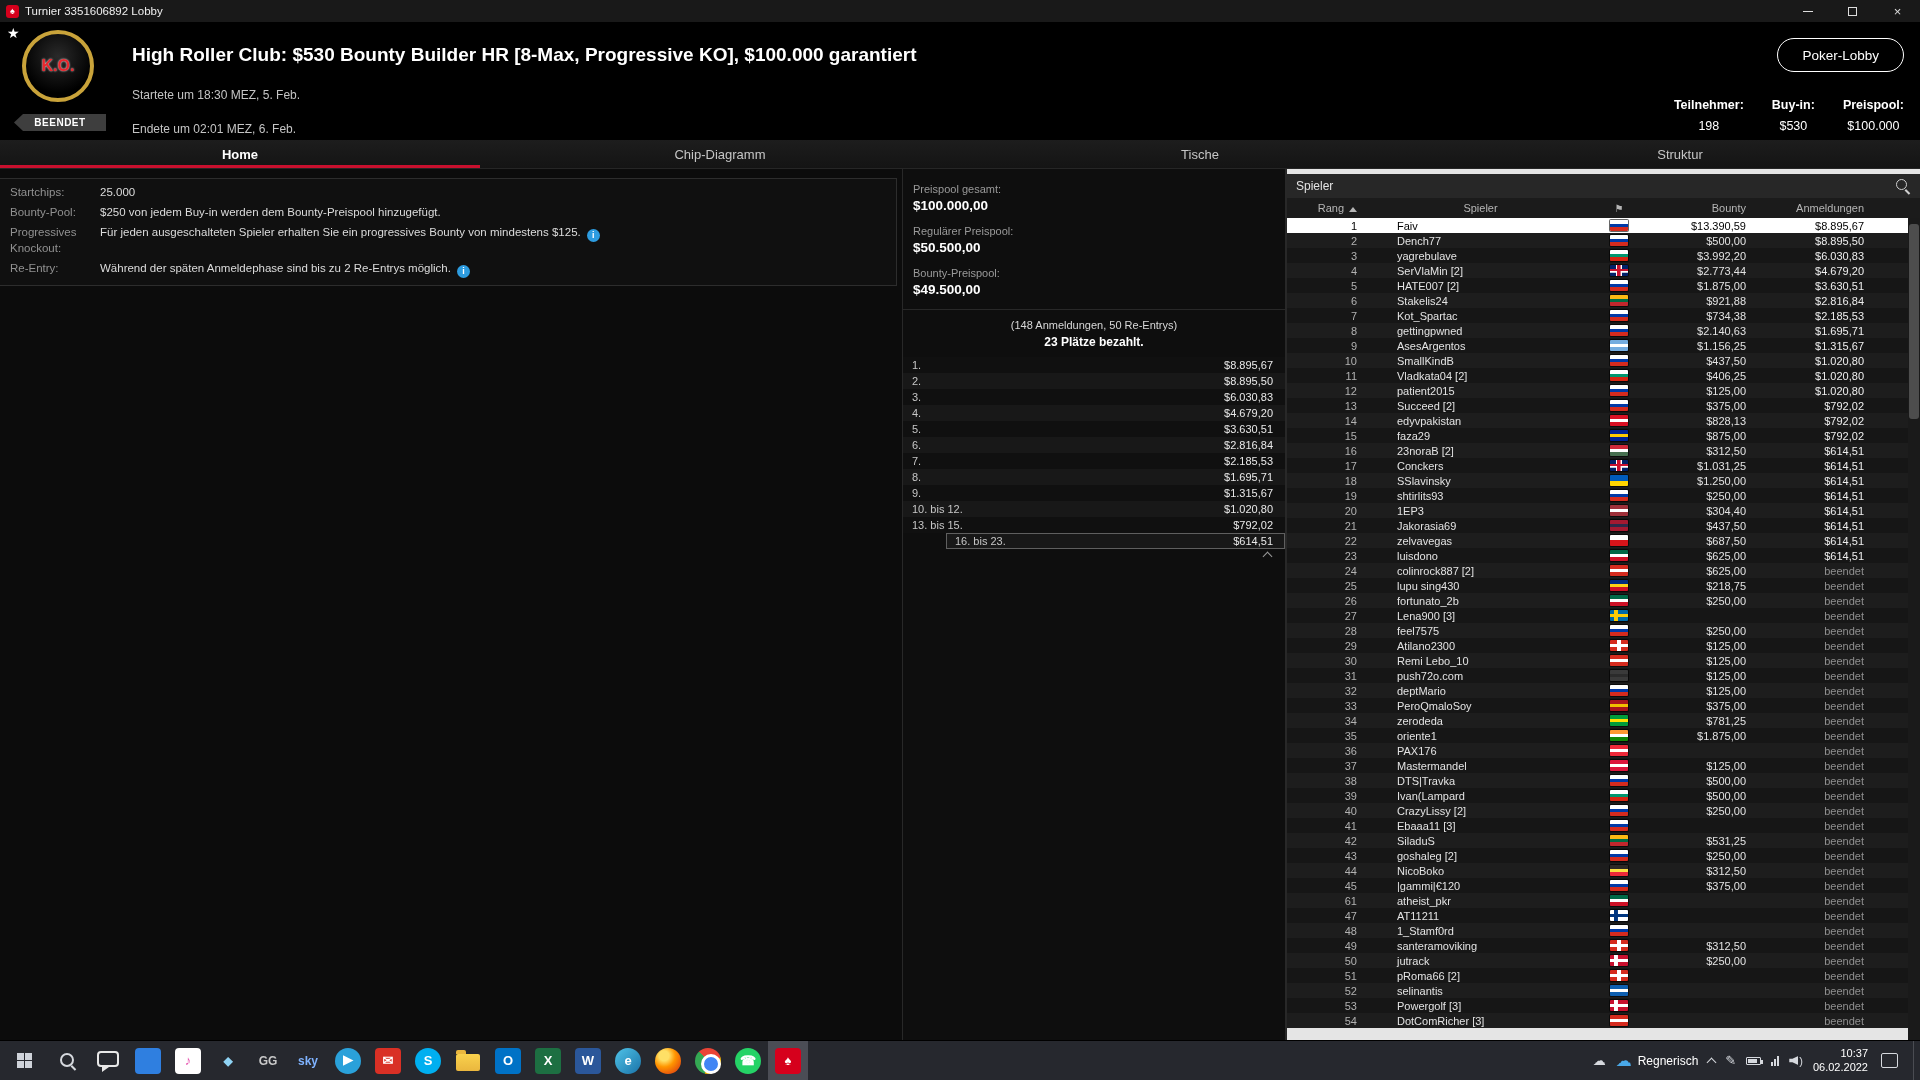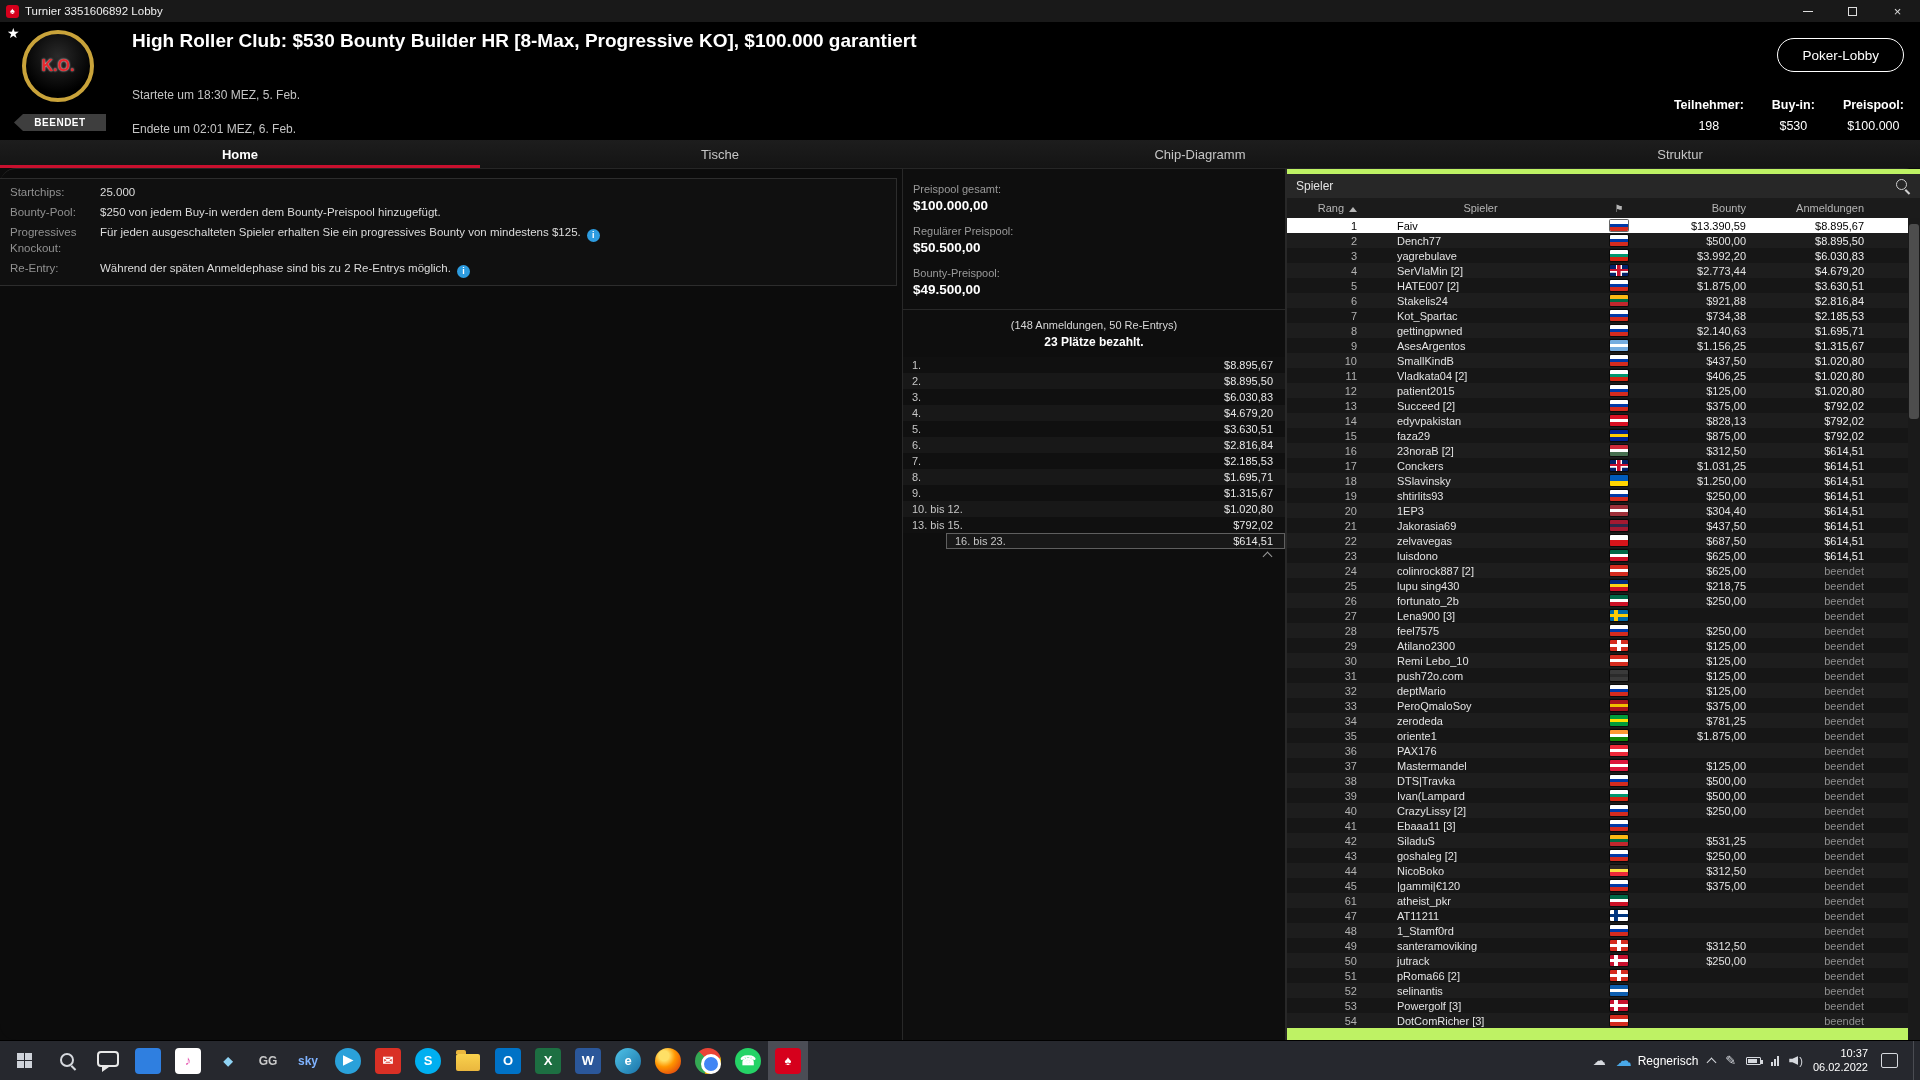--- a/index.html
+++ b/index.html
@@ -14,37 +14,37 @@
 .tb-btn{width:45px;height:100%;display:flex;align-items:center;justify-content:center;color:#ddd;font-size:13px;}
 .glyph-min{width:10px;height:1px;background:#ddd;display:block;}
 .glyph-max{width:9px;height:9px;border:1px solid #ddd;display:block;}
 
 
 .header{position:absolute;top:22px;left:0;right:0;height:118px;background:#000;}
 .fav-star{position:absolute;left:7px;top:3px;color:#fff;font-size:14px;}
 .ko-logo{position:absolute;left:22px;top:8px;width:72px;height:72px;border-radius:50%;border:4px solid #c9a33a;background:radial-gradient(circle at 50% 35%,#2a2a2a,#000 70%);display:flex;align-items:center;justify-content:center;}
 .ko-text{color:#e8262d;font-size:16px;font-weight:bold;text-shadow:0 0 2px #fff;}
 .status-badge{position:absolute;left:14px;top:92px;width:92px;height:17px;background:#3e3e3e;color:#fff;font-size:10px;font-weight:bold;letter-spacing:.5px;display:flex;align-items:center;justify-content:center;clip-path:polygon(9px 0,100% 0,100% 100%,9px 100%,0 50%);}
-.tour-title{position:absolute;left:132px;top:8px;font-size:19px;font-weight:bold;color:#fff;}
+.tour-title{position:absolute;left:132px;top:22px;font-size:19px;font-weight:bold;color:#fff;}
 .tour-start{position:absolute;left:132px;top:66px;font-size:12px;color:#c4c4c4;}
 .tour-end{position:absolute;left:132px;top:100px;font-size:12px;color:#c4c4c4;}
 .lobby-btn{position:absolute;right:16px;top:16px;height:34px;padding:0 24px;border:1px solid #fff;border-radius:17px;display:flex;align-items:center;color:#fff;font-size:13.5px;background:transparent;}
 .hdr-stats{position:absolute;right:16px;top:76px;display:flex;gap:28px;}
 .stat{text-align:center;}
 .stat .lbl{font-size:12.5px;font-weight:bold;color:#fff;}
 .stat .val{margin-top:7px;font-size:12.5px;color:#fff;}
 
 
 .tabs{position:absolute;top:140px;left:0;right:0;height:28px;display:flex;background:linear-gradient(#1d1d1d,#141414);}
 .tab{flex:1;display:flex;align-items:center;justify-content:center;font-size:13px;color:#c6c6c6;position:relative;}
 .tab.active{color:#fff;font-weight:bold;}
 .tab.active::after{content:"";position:absolute;left:0;right:0;bottom:0;height:3px;background:#c8102e;}
 
 
-.content{position:absolute;top:168px;left:0;right:0;bottom:40px;background:#0c0c0c;border-top:1px solid #262626;border-radius:16px;}
+.content{position:absolute;top:168px;left:0;right:0;bottom:40px;background:#0c0c0c;border-top:1px solid #262626;}
 
 
 .info-box{position:absolute;left:0;top:9px;width:897px;background:#101010;border:1px solid #2d2d2d;border-left:none;padding:3px 0 5px;}
 .info-row{display:flex;padding:2px 10px;font-size:11.5px;line-height:1.4;}
 .info-row .lbl{width:90px;flex:none;color:#919191;}
 .info-row .txt{color:#dcdcdc;}
 .info-icon{display:inline-flex;width:13px;height:13px;border-radius:50%;background:#2d9ce0;color:#fff;font-size:9px;font-weight:bold;align-items:center;justify-content:center;margin-left:6px;vertical-align:-2px;}
 
 
 .mid{position:absolute;left:902px;top:0;bottom:0;width:384px;border-left:1px solid #282828;border-right:1px solid #282828;background:#0e0e0e;padding-top:14px;}
@@ -55,21 +55,21 @@
 .payout-row{display:flex;justify-content:space-between;align-items:center;height:16px;padding:0 12px 0 9px;font-size:11px;}
 .payout-row:nth-child(odd){background:#101010;}
 .payout-row:nth-child(even){background:#181818;}
 .payout-row .pl{color:#c6c6c6;}
 .payout-row .amt{color:#e9e9e9;}
 .payout-row.sel{box-shadow:inset 0 0 0 1px #5f5f5f;margin-left:43px;}
 .scroll-up{display:flex;justify-content:flex-end;padding:4px 14px 0;}
 .chev-up{width:7px;height:7px;border-left:1.5px solid #9a9a9a;border-top:1.5px solid #9a9a9a;transform:rotate(45deg);}
 
 
-.players{position:absolute;left:1286px;top:0;right:0;bottom:0;border-left:1px solid #282828;background:#bef264;padding-left:48px;}
+.players{position:absolute;left:1286px;top:0;right:0;bottom:0;border-left:1px solid #282828;background:#e5e5e5;padding-left:48px;}
 .sp-header{position:absolute;top:5px;left:0;right:0;height:24px;background:#272727;display:flex;align-items:center;padding:0 9px;}
 .sp-title{font-size:12px;color:#e3e3e3;}
 .search{margin-left:auto;position:relative;width:16px;height:16px;}
 .search::before{content:"";position:absolute;left:1px;top:1px;width:9px;height:9px;border:1.6px solid #cfcfcf;border-radius:50%;}
 .search::after{content:"";position:absolute;left:11px;top:11px;width:6px;height:1.6px;background:#cfcfcf;transform:rotate(45deg);transform-origin:0 0;}
 .cols{position:absolute;top:29px;left:0;right:0;height:20px;background:#1b1b1b;display:grid;grid-template-columns:70px 1fr 30px 112px 118px;padding-right:56px;align-items:center;font-size:11px;color:#b5b5b5;}
 .h-rank{text-align:right;}
 .tri-up{display:inline-block;width:0;height:0;border-left:4px solid transparent;border-right:4px solid transparent;border-bottom:5px solid #b5b5b5;margin-left:5px;}
 .h-name{text-align:center;}
 .h-flag{text-align:center;font-size:10px;}
@@ -170,22 +170,22 @@
       </div>
       <div class="stat">
         <div class="lbl">Preispool:</div>
         <div class="val">$100.000</div>
       </div>
     </div>
   </div>
 
   <div class="tabs" id="tabs">
       <div class="tab active">Home</div>
+      <div class="tab">Chip-Diagramm</div>
       <div class="tab">Tische</div>
-      <div class="tab">Chip-Diagramm</div>
       <div class="tab">Struktur</div>
     </div>
 
   <div class="content">
 
     <div class="info-box" id="info-box">
         <div class="info-row">
           <div class="lbl" style="display: block;">Startchips:</div>
           <span class="txt">25.000</span>
         </div>

